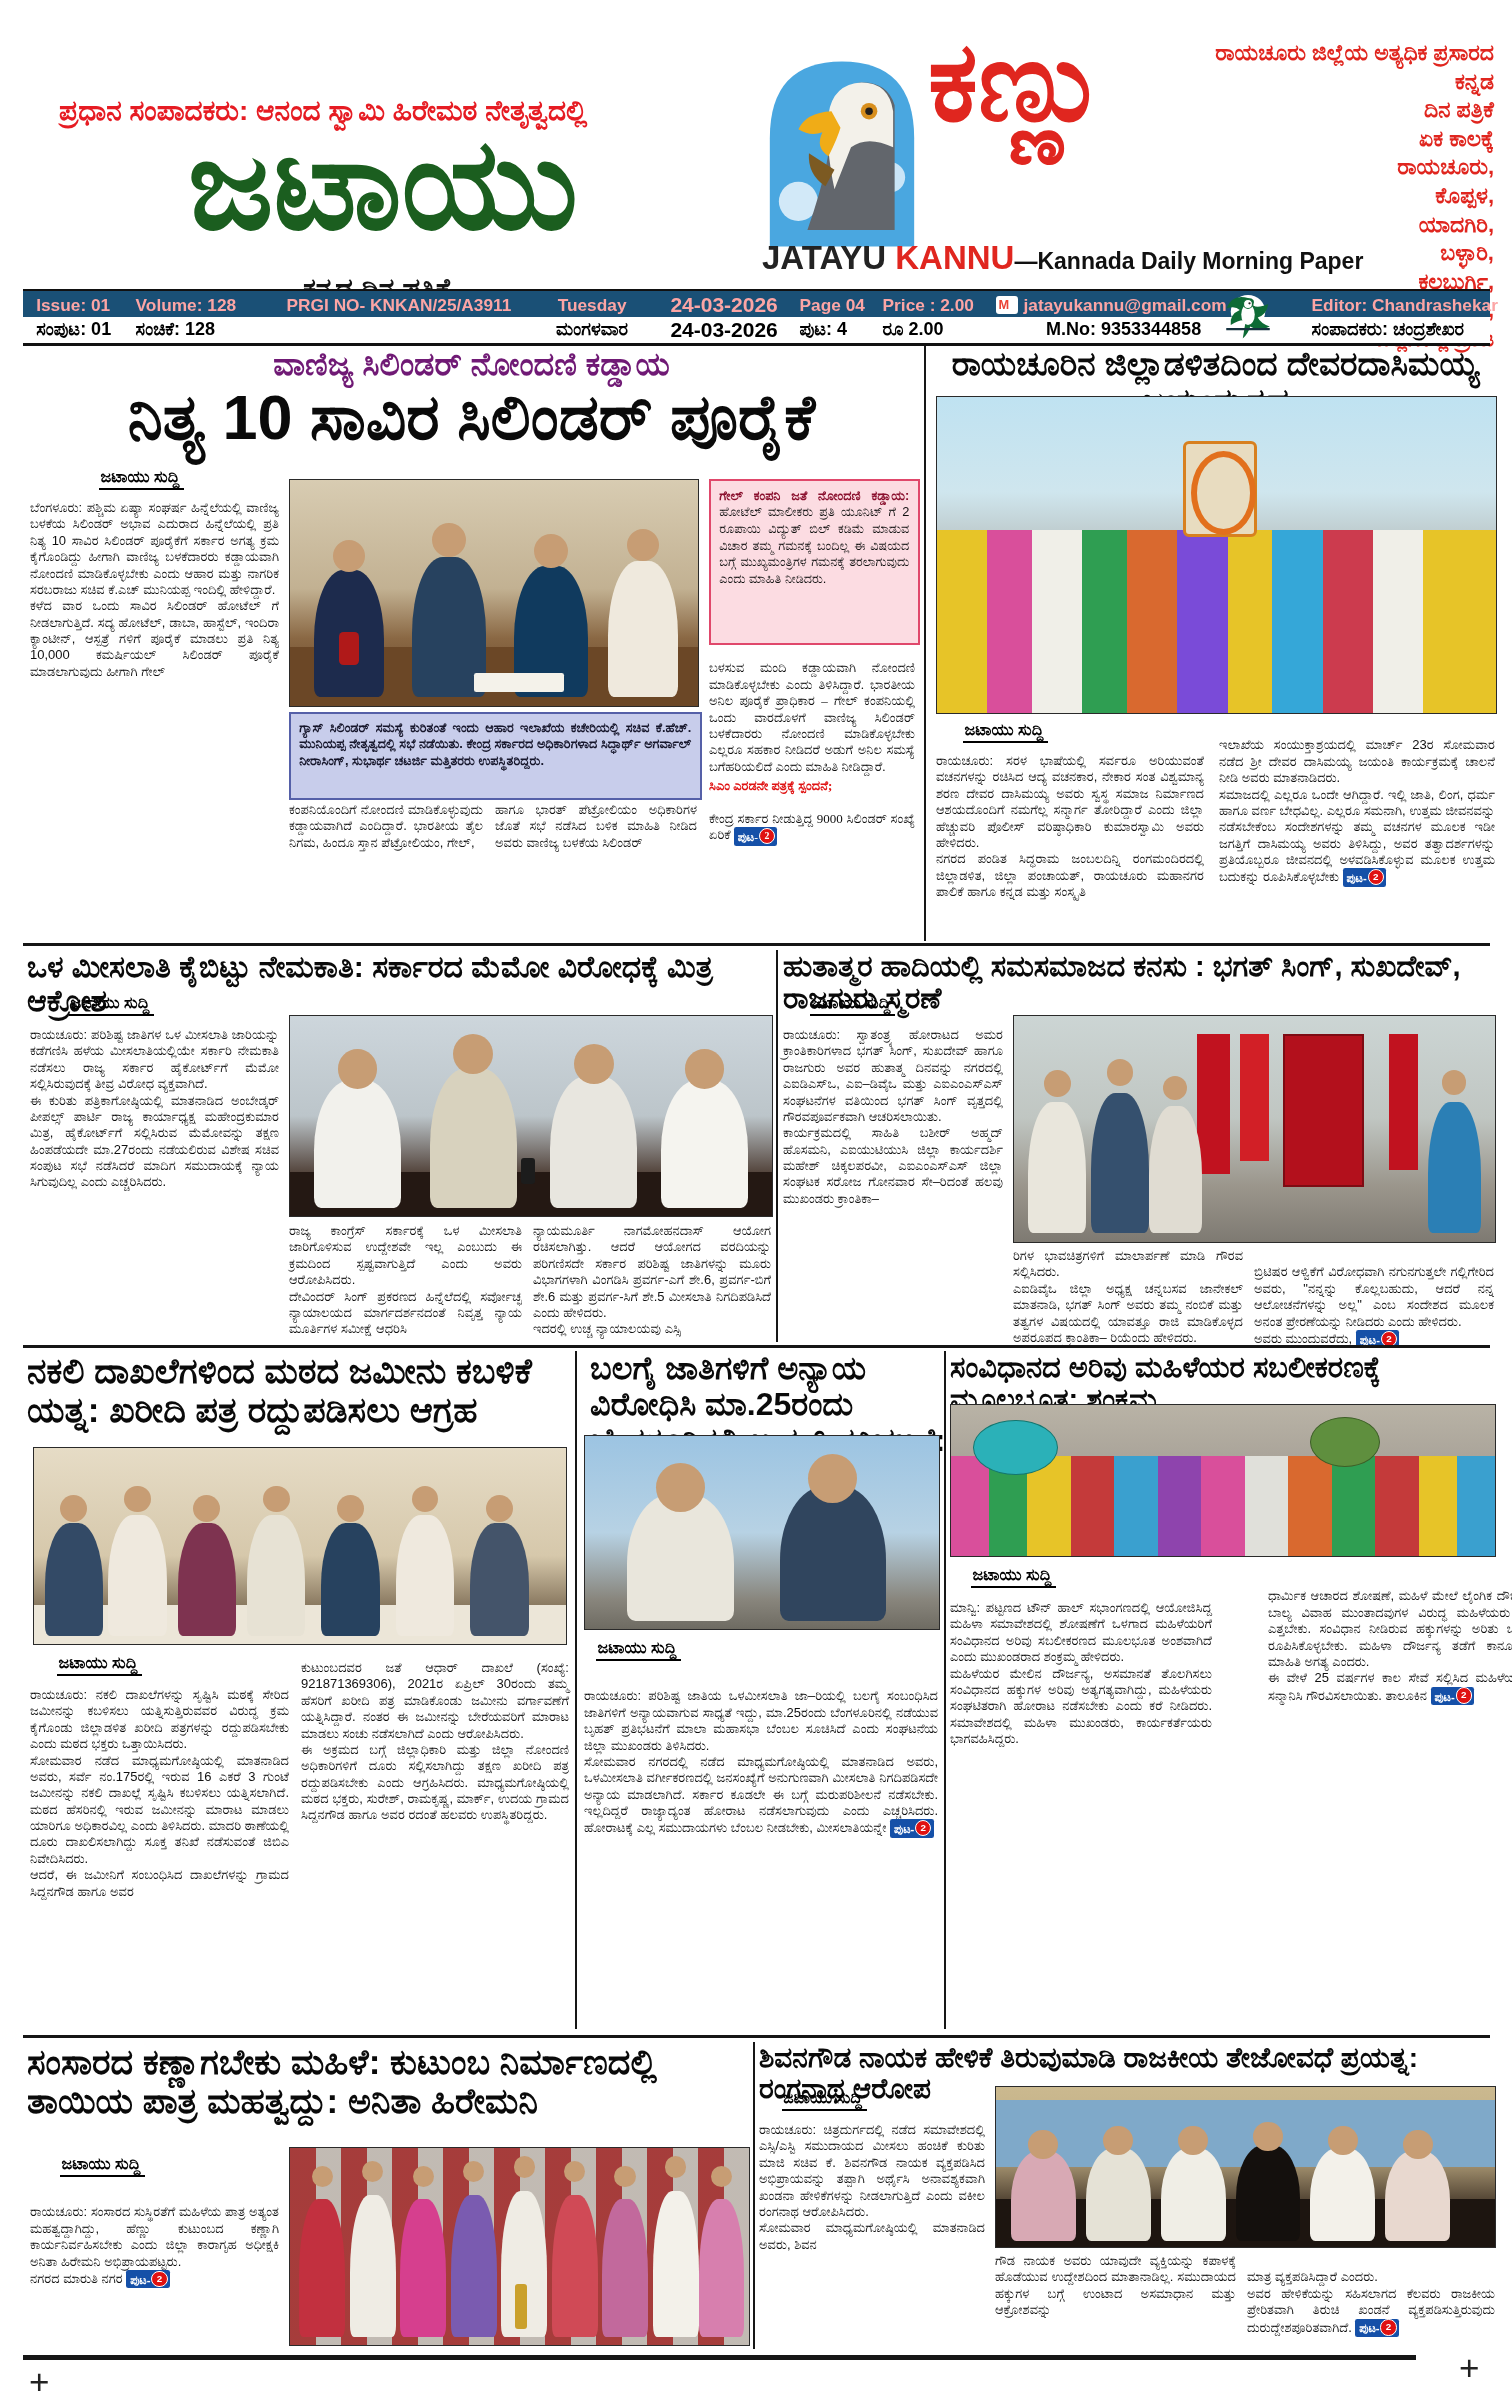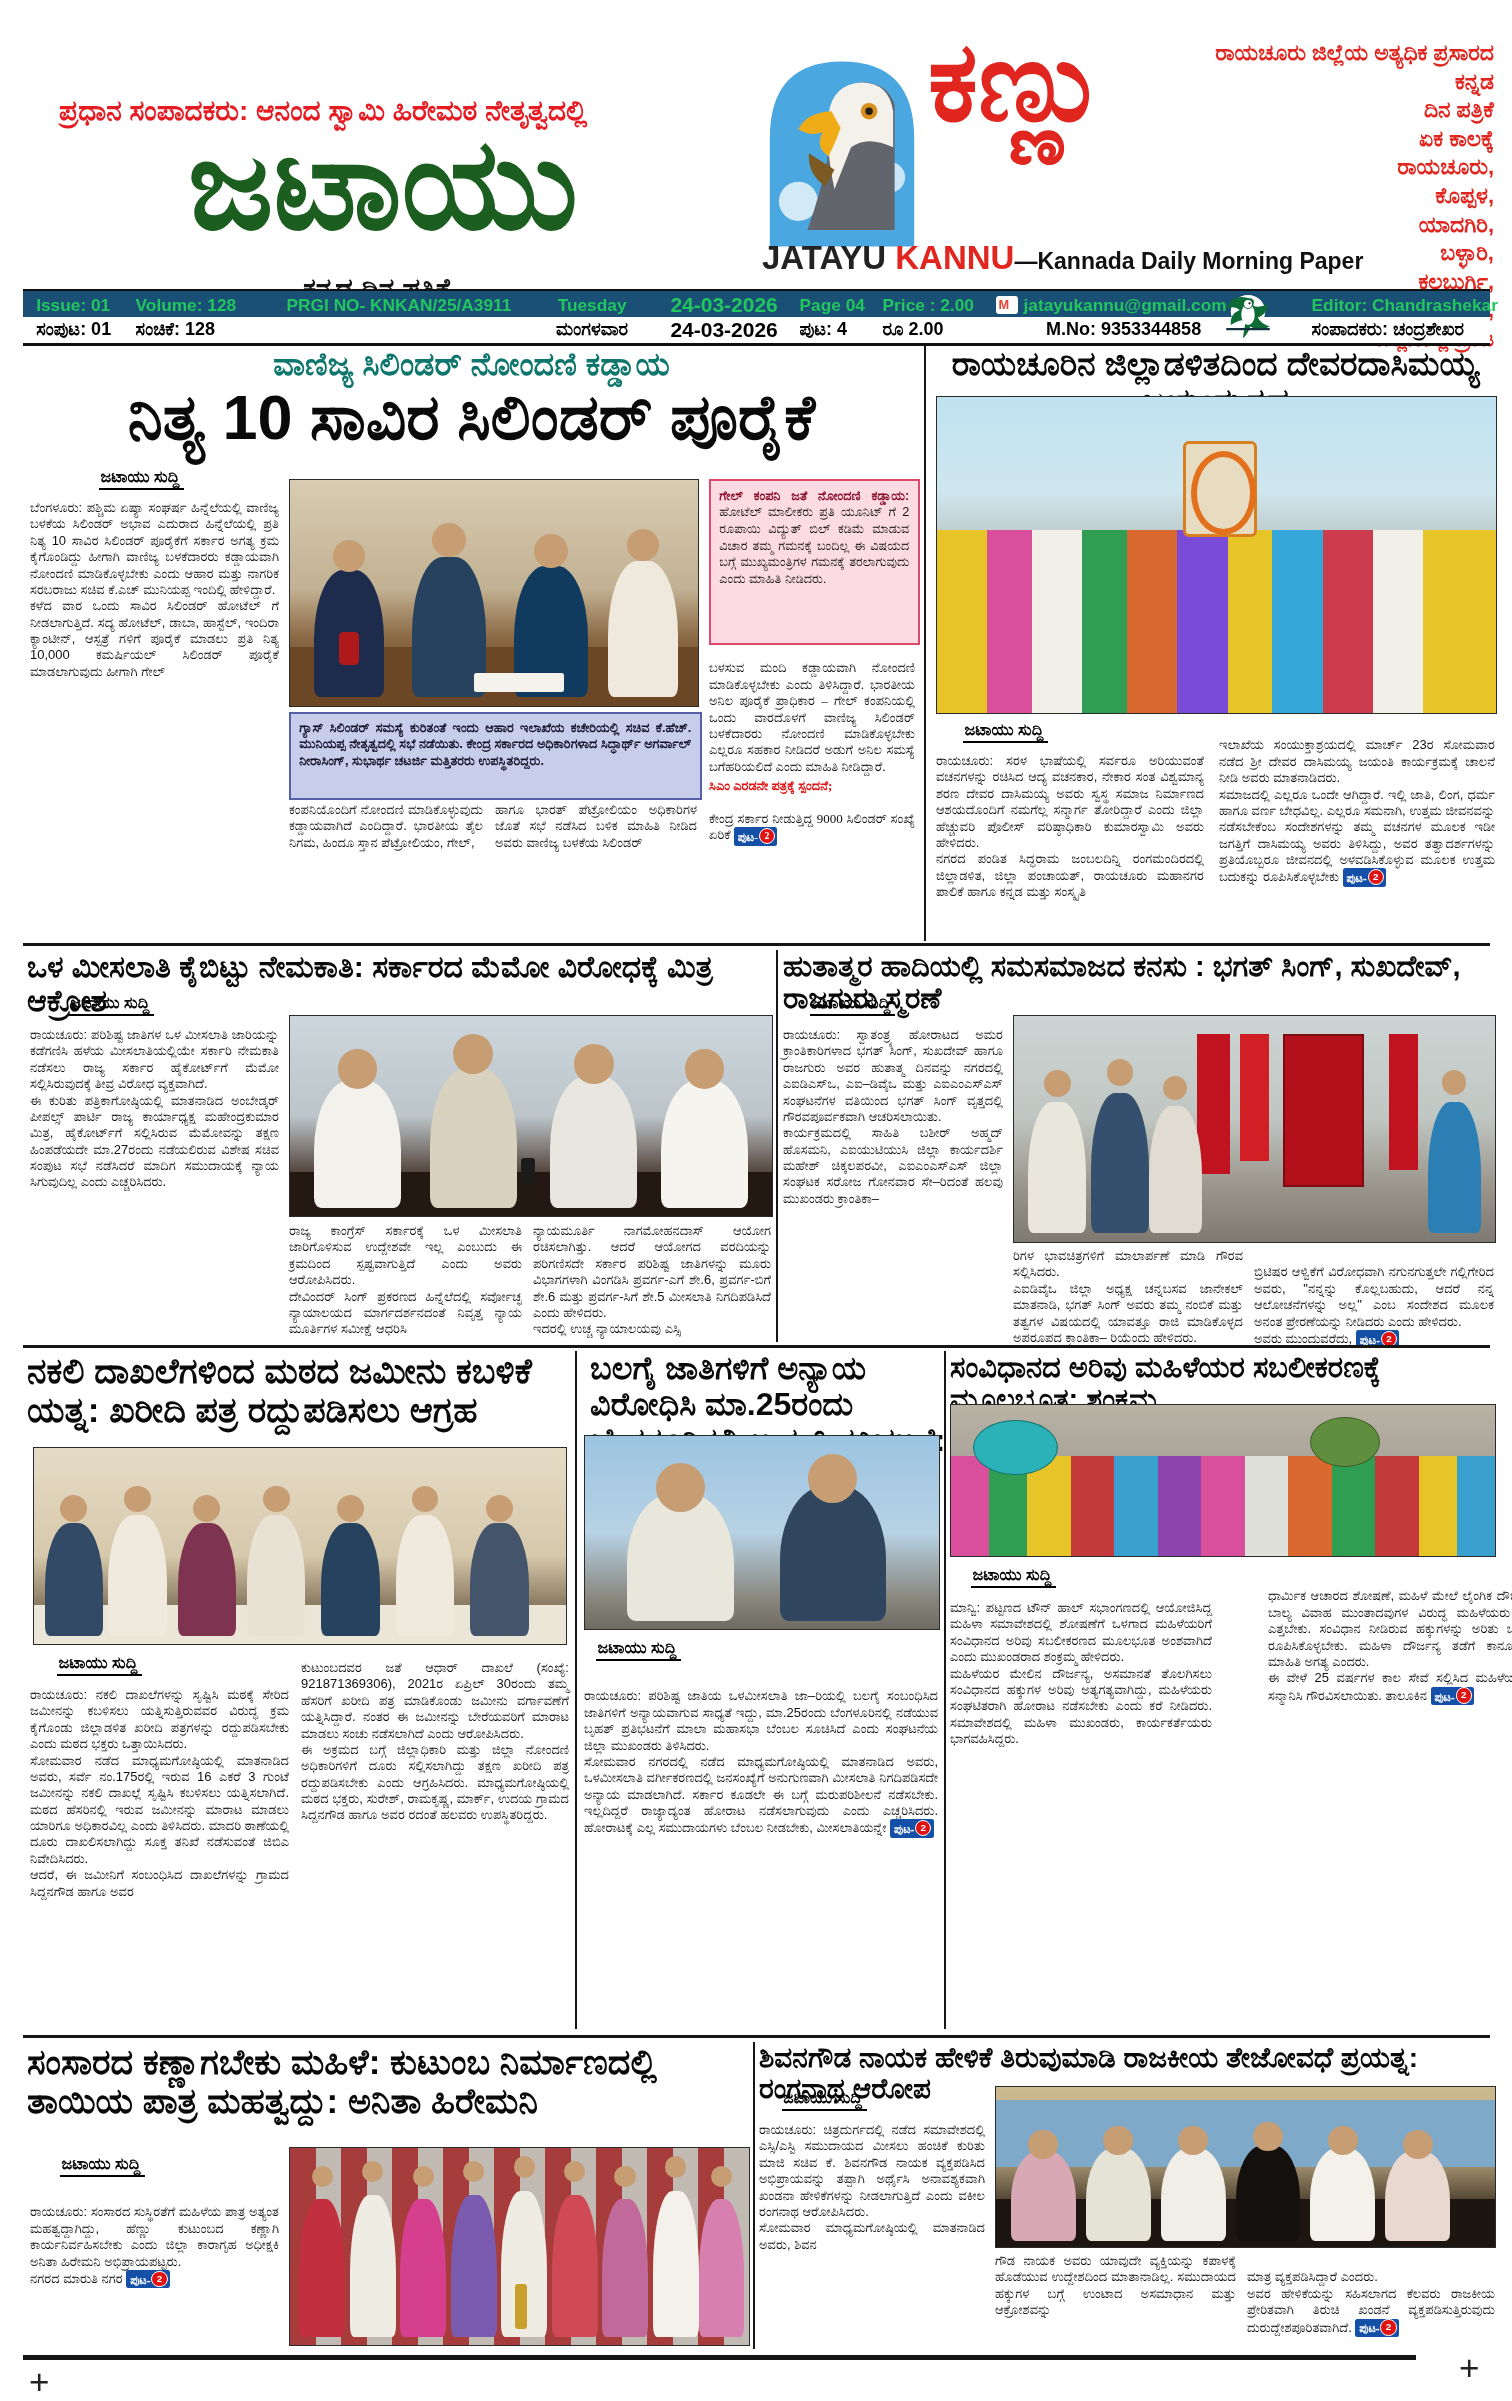--- a/index.html
+++ b/index.html
@@ -6,21 +6,21 @@
   .page{position:relative;width:1512px;height:2401px;background:#ffffff;
         font-family:"Liberation Sans",sans-serif;color:#111;overflow:hidden;}
   .abs{position:absolute;}
   .center{text-align:center;}
   .bold{font-weight:bold;}
   .red{color:#e0261f;}
   .kn-body{font-size:13px;line-height:1.26;color:#101010;text-align:justify;white-space:pre-line;}
   .byline{display:inline-block;font-weight:bold;font-size:16px;color:#000;
           border-bottom:2.3px solid #000;padding:0 4.5px 2.3px 1.5px;}
   .headline{font-weight:bold;color:#0a0a0a;line-height:1.12;}
-  .kicker{font-weight:bold;color:#0f766e;}
+  .kicker{font-weight:bold;color:#701a75;}
   .badge{display:inline-flex;align-items:flex-end;gap:0.8px;background:#1550a8;color:#fff;
          font-weight:bold;font-size:11.3px;padding:0.8px 2.3px 1.5px 3.8px;border-radius:2.3px;vertical-align:middle;}
   .badge .num{background:#e01212;border:0.8px solid #fff;color:#fff;border-radius:50%;
               width:14.3px;height:14.3px;display:inline-flex;align-items:center;justify-content:center;font-size:9.8px;}
   .vrule{position:absolute;background:#161616;width:2.3px;}
   .hrule{position:absolute;background:#161616;height:3px;}
   .photo{position:absolute;border:0.8px solid #2a2a2a;overflow:hidden;background:#cfc6b2;}
   .fig{position:absolute;bottom:4%;background:var(--c,#3a4a63);
        border-radius:42% 42% 8% 8%/55% 55% 8% 8%;}
   .fig::before{content:"";position:absolute;top:-24%;left:27%;width:46%;padding-top:46%;
@@ -76,21 +76,21 @@
 ಯಾದಗಿರಿ,
 ಬಳ್ಳಾರಿ,
 ಕಲಬುರ್ಗಿ,
 ಬೀದರ, ವಿಜಯನಗರ,
 ಜಿಲ್ಲೆಗಳಲ್ಲಿ ಪ್ರಕಟ</div>
 
   <div class="abs" style="left:762px;top:239px;font-size:33px;font-weight:bold;white-space:nowrap;">
     <span style="color:#232323;">JATAYU </span><span style="color:#e0261f;">KANNU</span><span style="font-size:23px;color:#111;">—Kannada Daily Morning Paper</span>
   </div>
 
-  <div class="abs ibar-grid" style="left:22.6px;top:289px;width:1467px;height:28px;background:#1a5076;border-top:2.3px solid #111;color:#22c55e;font-weight:bold;font-size:17.3px;">
+  <div class="abs ibar-grid" style="left:22.6px;top:289px;width:1467px;height:28px;background:#1a5076;border-top:2.3px solid #111;color:#fca5a5;font-weight:bold;font-size:17.3px;">
     <span style="padding-left:13.6px;">Issue: 01</span>
     <span>Volume: 128</span>
     <span>PRGI NO- KNKAN/25/A3911</span>
     <span style="text-align:center;">Tuesday</span>
     <span style="text-align:center;font-size:21px;">24-03-2026</span>
     <span>Page 04</span>
     <span>Price : 2.00</span>
     <span><i class="gmail"></i><span>jatayukannu@gmail.com</span></span>
     <span></span>
     <span>Editor: Chandrashekar</span>

